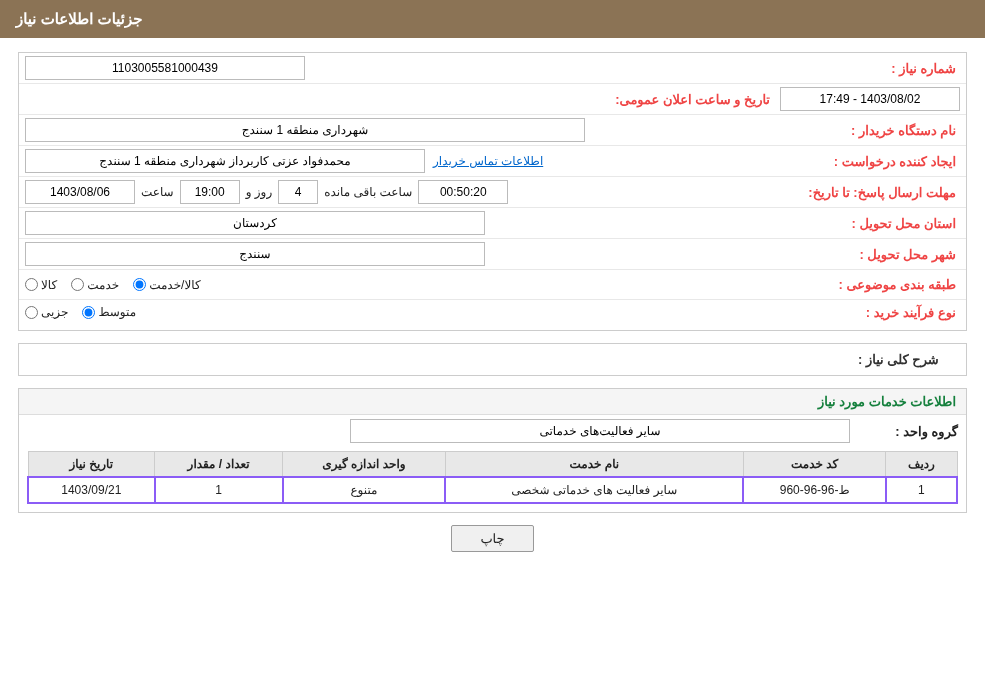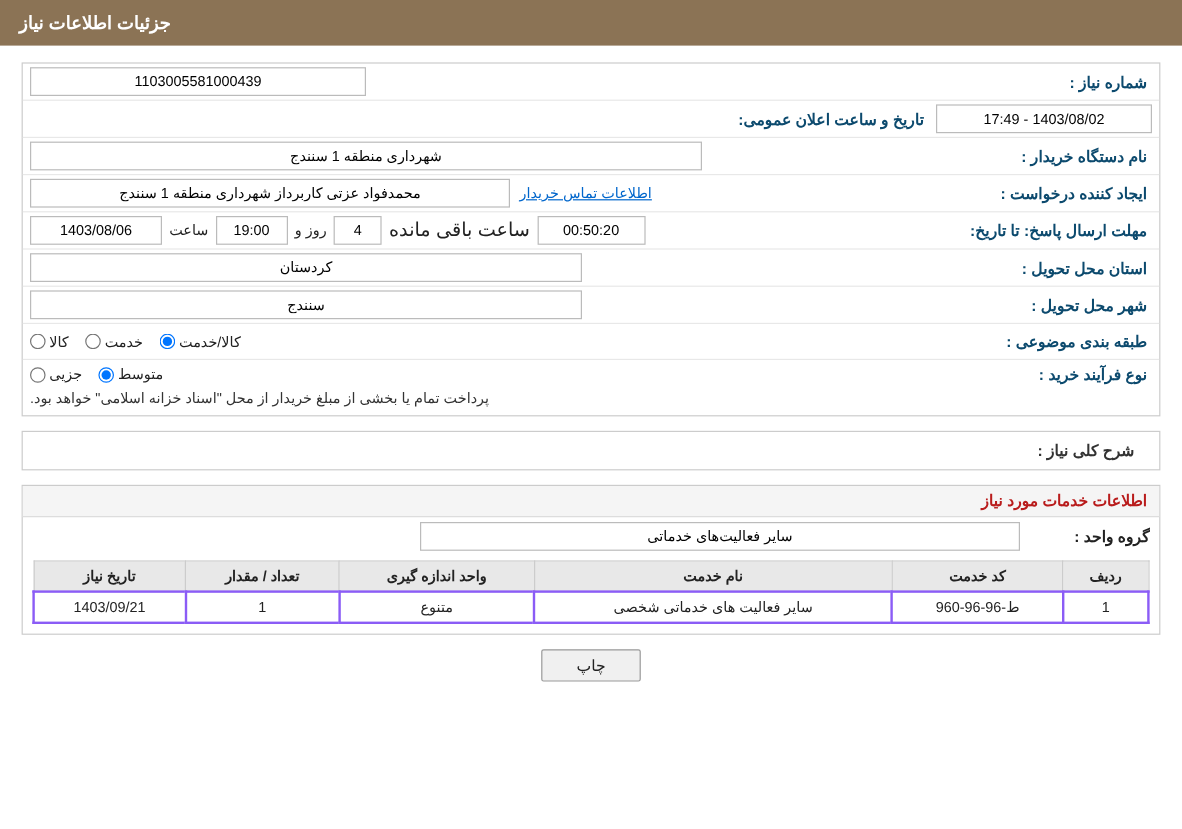--- a/index.html
+++ b/index.html
@@ -39,21 +39,21 @@
       min-height: 30px;
       padding: 3px 6px;
     }
     .info-row:last-child {
       border-bottom: none;
     }
     .label {
       min-width: 130px;
       text-align: right;
       font-weight: bold;
-      color: #0c4a6e;
+      color: #ef4444;
       padding-right: 4px;
       white-space: nowrap;
     }
     .value-box {
       flex: 1;
       display: flex;
       align-items: center;
       justify-content: flex-end;
     }
     .input-field {
@@ -86,35 +86,35 @@
       gap: 3px;
       font-size: 12px;
     }
     .radio-item input { margin: 0; }
     .section-title {
       background: #f5f5f5;
       border-bottom: 1px solid #ddd;
       padding: 5px 10px;
       font-weight: bold;
       font-size: 13px;
-      color: #b91c1c;
+      color: #15803d;
     }
     .description-box {
       border: 1px solid #ccc;
       margin-bottom: 12px;
       padding: 8px;
       background: #fff;
       display: flex;
       align-items: flex-start;
     }
     .description-label {
       font-weight: bold;
       color: #333;
       min-width: 100px;
-      text-align: center;
+      text-align: left;
       padding-right: 6px;
     }
     .description-text {
       flex: 1;
       text-align: right;
       font-size: 12.5px;
       line-height: 1.6;
       padding-right: 8px;
     }
     .services-section {
@@ -251,21 +251,21 @@
           <a class="link-blue">اطلاعات تماس خریدار</a>
           <input class="input-field" type="text" style="width: 100%; max-width: 400px; text-align: center;" value="محمدفواد عزتی کاربرداز شهرداری منطقه 1 سنندج" readonly="">
         </div>
       </div>
 
       <div class="info-row">
         <div class="label">مهلت ارسال پاسخ: تا تاریخ:</div>
         <div class="value-box">
           <div class="datetime-row" style="width:100%; justify-content:flex-end;">
             <input class="input-field" type="text" style="width: 90px; text-align: center;" value="00:50:20" readonly="">
-            <span style="font-size:16px;">ساعت باقی مانده</span>
+            <span style="font-size:12px;">ساعت باقی مانده</span>
             <input class="input-field input-tiny" type="text" style="width: 40px; text-align: center;" value="4" readonly="">
             <span style="font-size:12px;">روز و</span>
             <input class="input-field input-tiny" type="text" style="width: 60px; text-align: center;" value="19:00" readonly="">
             <span style="font-size:12px;">ساعت</span>
             <input class="input-field" type="text" style="width: 110px; text-align: center;" value="1403/08/06" readonly="">
           </div>
         </div>
       </div>
 
       <div class="info-row">
@@ -307,23 +307,20 @@
         <div class="value-box" style="flex-direction:column; align-items:flex-end; gap:4px;">
           <div class="radio-group">
             <div class="radio-item">
               <span>متوسط</span>
               <input type="radio" name="noeFarayand" value="motovaset" checked="" style="">
             </div>
             <div class="radio-item">
               <span>جزیی</span>
               <input type="radio" name="noeFarayand" value="jozii" style="">
             </div>
-          </div>
-          <div class="notice-text">
-            <span>پرداخت تمام یا بخشی از مبلغ خریدار از محل "اسناد خزانه اسلامی" خواهد بود.</span>
           </div>
         </div>
       </div>
 
     </div>
 
     <div class="description-box">
       <div class="description-label">شرح کلی نیاز :</div>
     </div>
 

